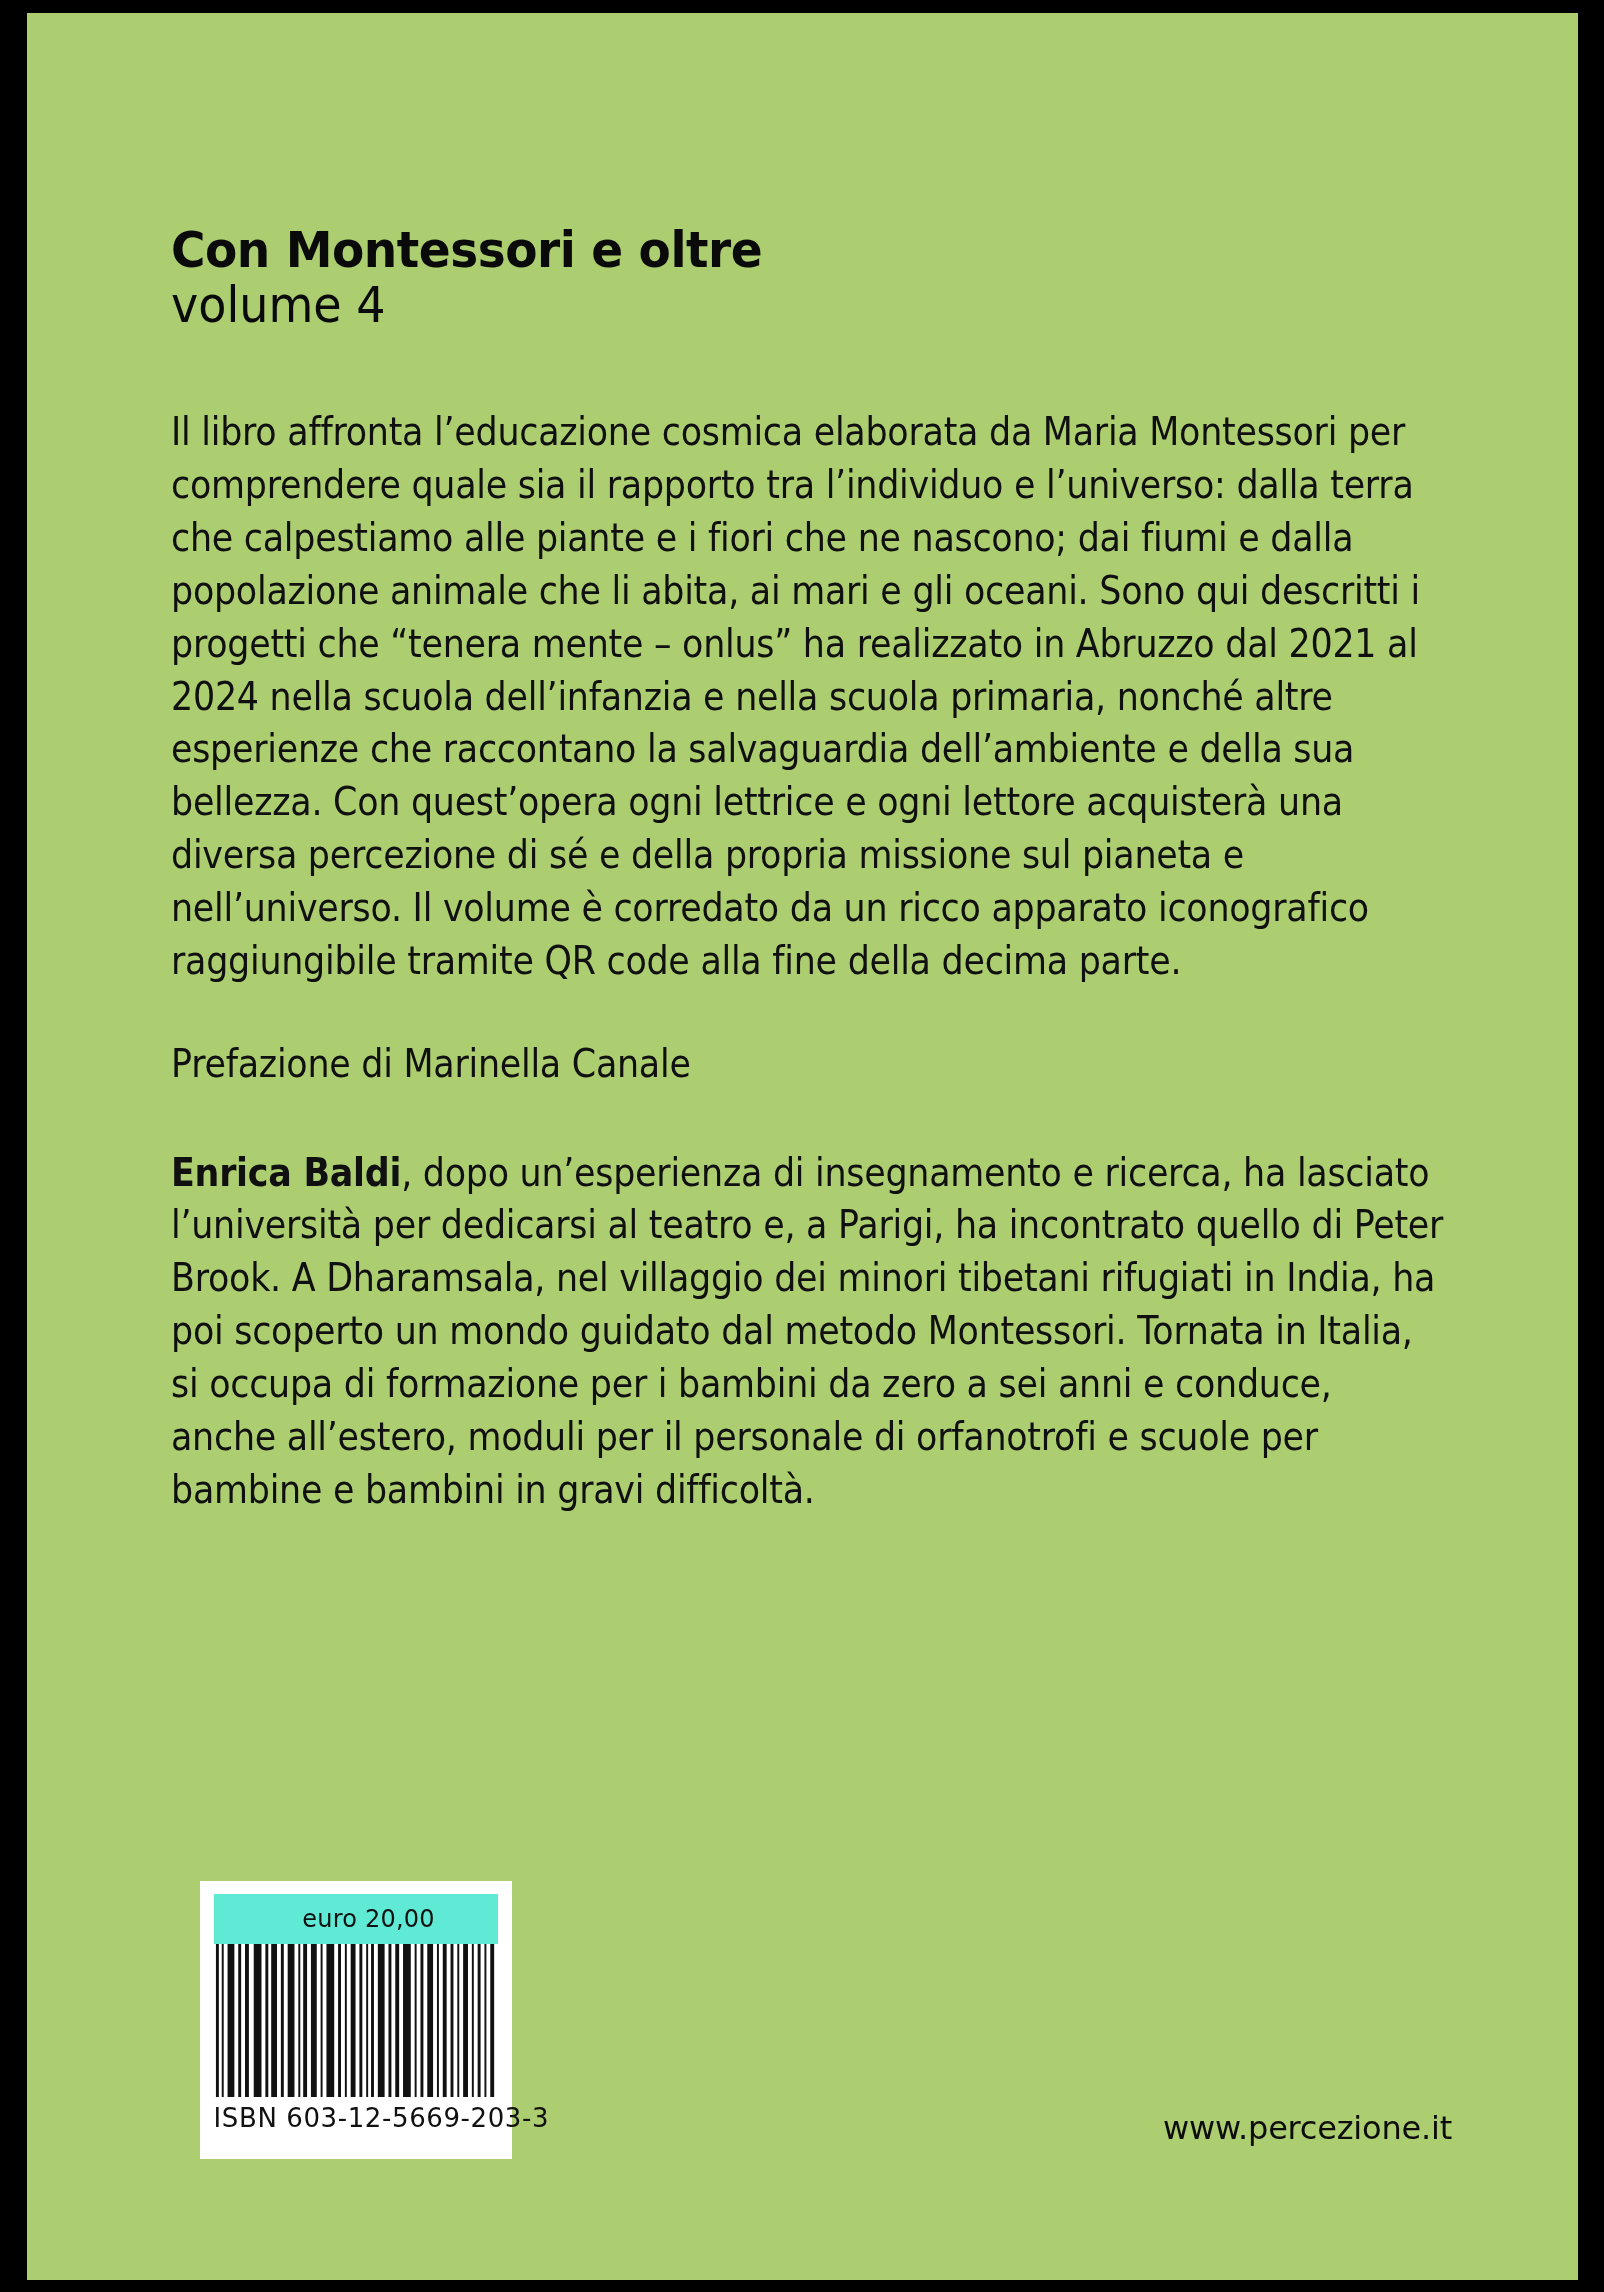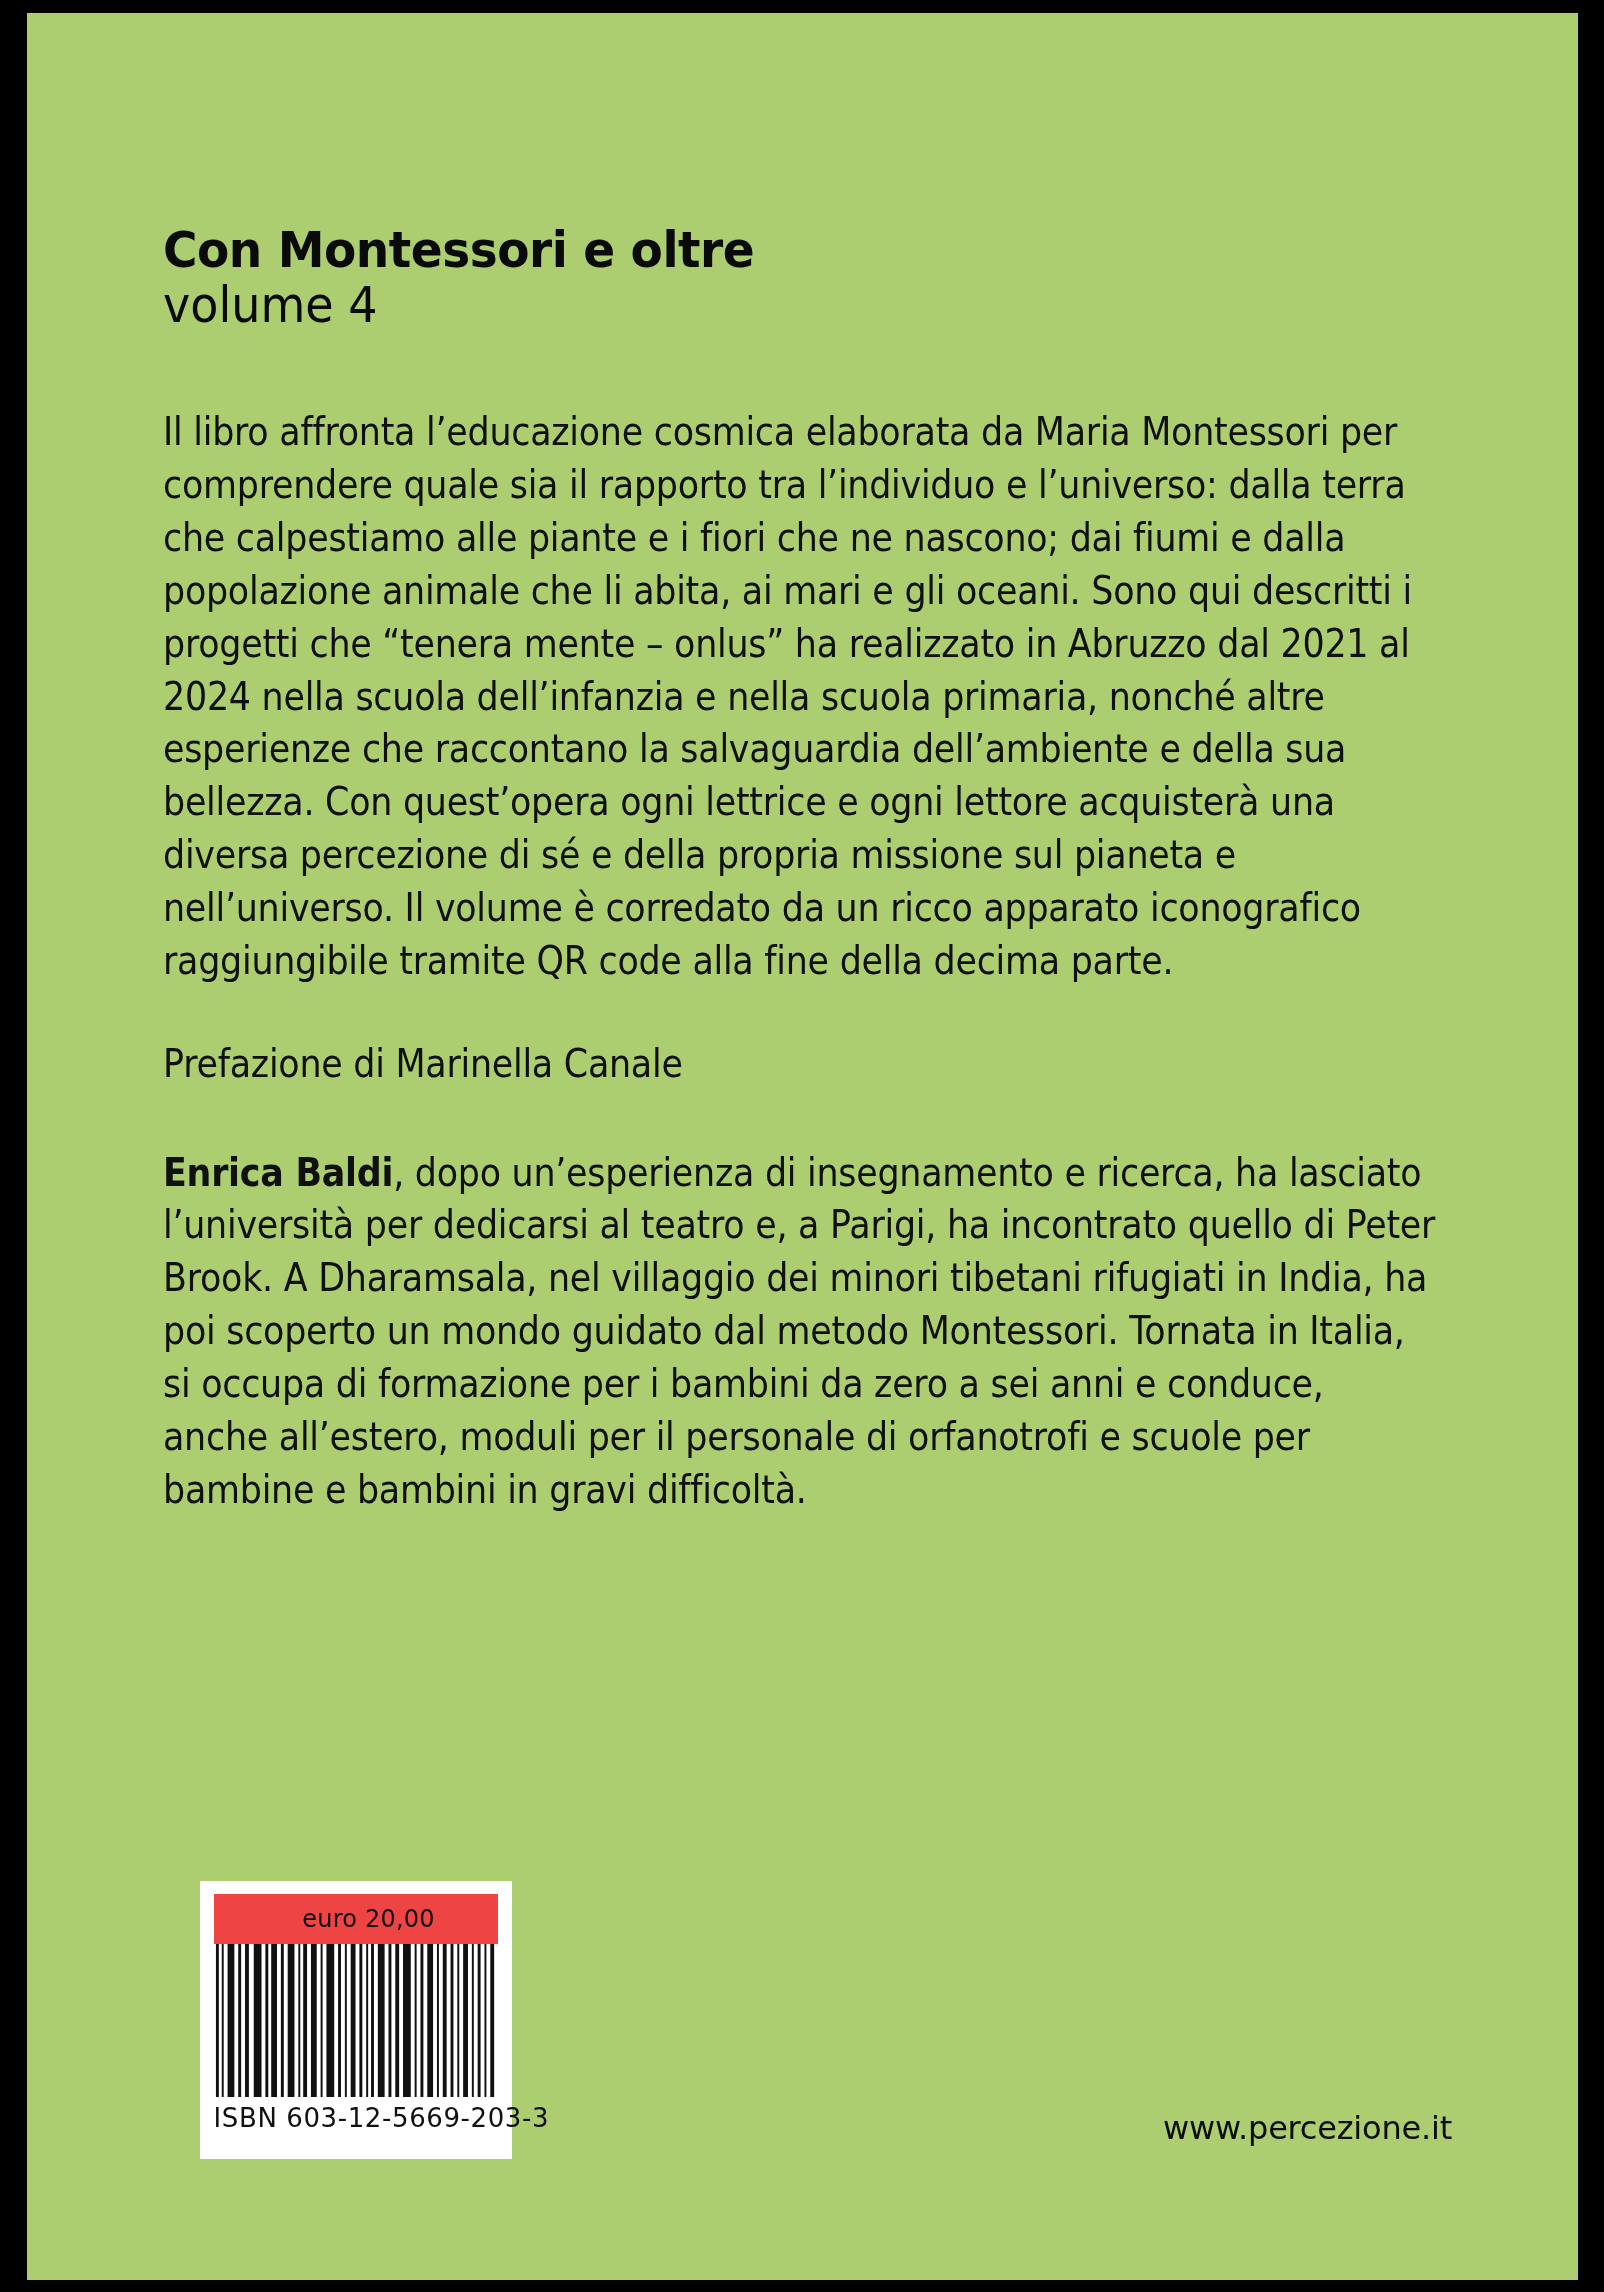--- a/index.html
+++ b/index.html
@@ -29,21 +29,21 @@
     left: 27px;
     top: 12.6px;
     width: 1551px;
     height: 2267px;
     background: #accd70;
     box-sizing: border-box;
   }
 
   .content {
     position: absolute;
-    left: 136px;
+    left: 144px;
     top: 209px;
     width: 1281px;
   }
 
   .title-block {
     margin-bottom: 72px;
   }
 
   .book-title {
     font-family: "DejaVu Sans", sans-serif;
@@ -110,21 +110,21 @@
     top: 0;
     width: 312px;
     height: 278px;
     background: #ffffff;
     box-sizing: border-box;
     padding: 13.6px 13.6px 0 13.6px;
   }
 
   .price-band {
     height: 50px;
-    background: #ef4444;
+    background: #5eead4;
     display: flex;
     align-items: center;
     justify-content: center;
     box-sizing: border-box;
   }
 
   .price-text {
     font-family: "DejaVu Sans", sans-serif;
     font-size: 24px;
     color: #111111;

